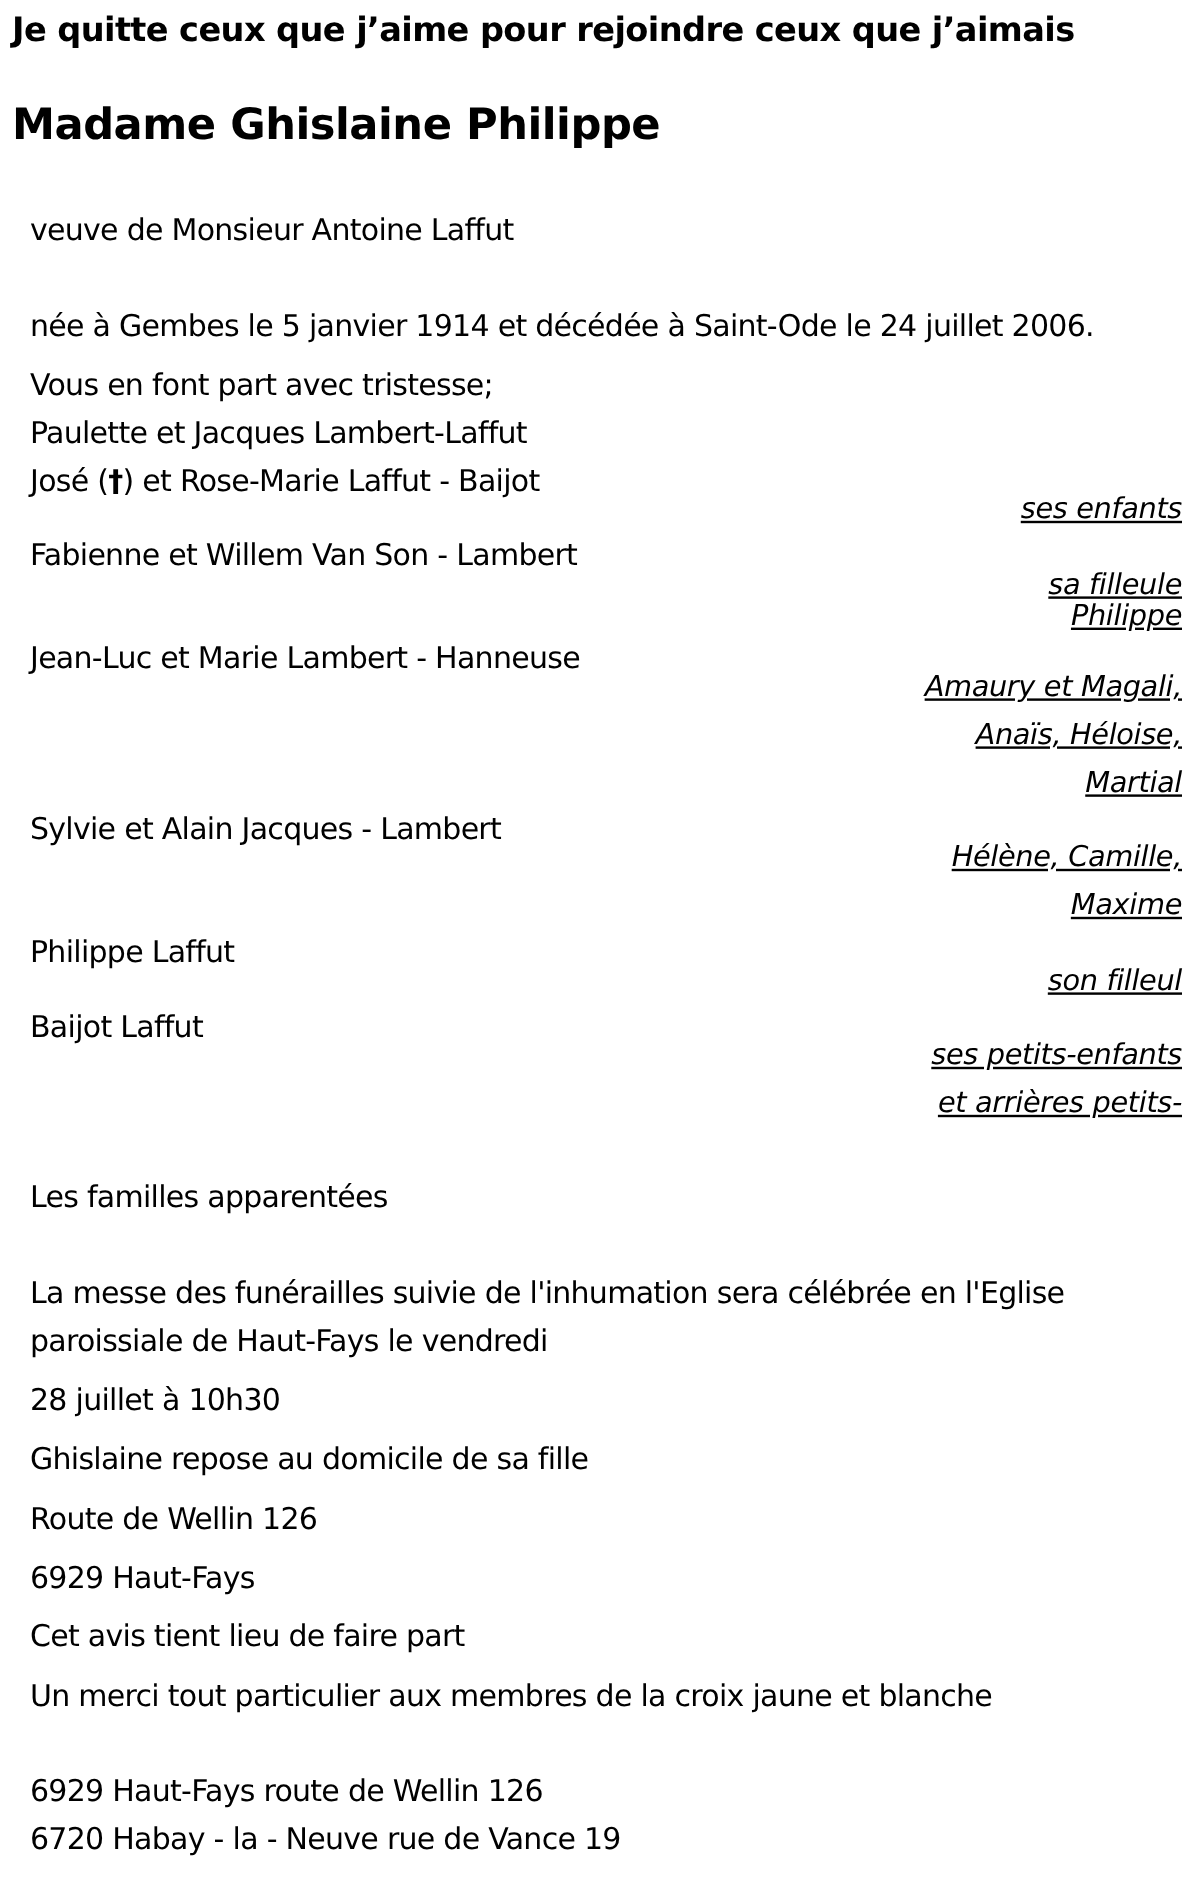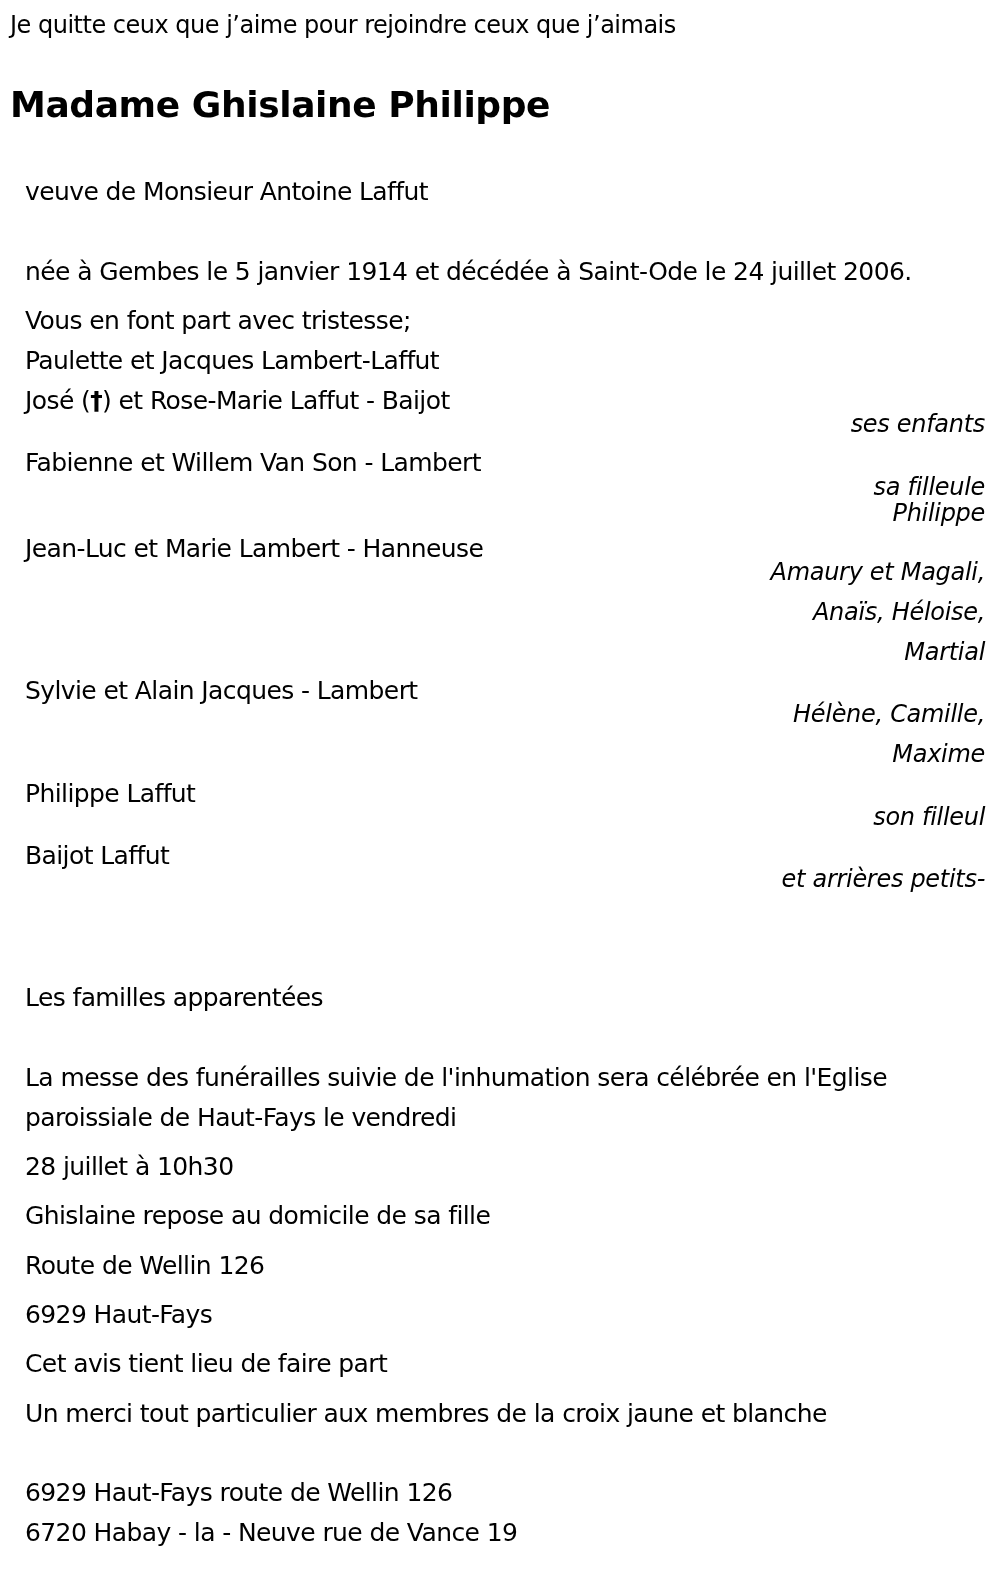--- a/index.html
+++ b/index.html
@@ -20,22 +20,22 @@
       left: 25px;
       font-size: 25px;
       line-height: 30px;
       white-space: nowrap;
       letter-spacing: -0.6px;
     }
     .motto {
       position: absolute;
       left: 10px;
       top: 10px;
-      font-size: 24px;
-      font-weight: normal;
+      font-size: 28px;
+      font-weight: bold;
       line-height: 30px;
       white-space: nowrap;
       letter-spacing: -0.5px;
     }
     .name {
       position: absolute;
       left: 10px;
       top: 82px;
       font-size: 36px;
       font-weight: bold;
@@ -46,20 +46,21 @@
     }
     .rel {
       position: absolute;
       right: 15px;
       font-size: 24px;
       font-style: italic;
       line-height: 40px;
       text-align: right;
       white-space: nowrap;
       letter-spacing: -0.3px;
+      text-decoration: underline;
     }
     .rel.tight { line-height: 26px; }
     .cross { font-weight: bold; }
   </style>
 </head>
 <body>
 
 <div>
 
   <div class="motto">Je quitte ceux que j’aime pour rejoindre ceux que j’aimais</div>
@@ -94,20 +95,21 @@
   </div>
 
   <div class="rel" style="top:694px">
     <div>Hélène, Camille,</div>
     <div>Maxime</div>
   </div>
 
   <div class="rel" style="top:797px">son filleul</div>
 
   <div class="rel" style="top:859px">
+    <div>ses petits-enfants</div>
     <div>et arrières petits-</div>
   </div>
 
   <div class="line" style="top:983px">Les familles apparentées</div>
 
   <div class="line" style="top:1063px">La messe des funérailles suivie de l'inhumation sera célébrée en l'Eglise</div>
   <div class="line" style="top:1103px">paroissiale de Haut-Fays le vendredi</div>
   <div class="line" style="top:1152px">28 juillet à 10h30</div>
   <div class="line" style="top:1201px">Ghislaine repose au domicile de sa fille</div>
   <div class="line" style="top:1251px">Route de Wellin 126</div>

